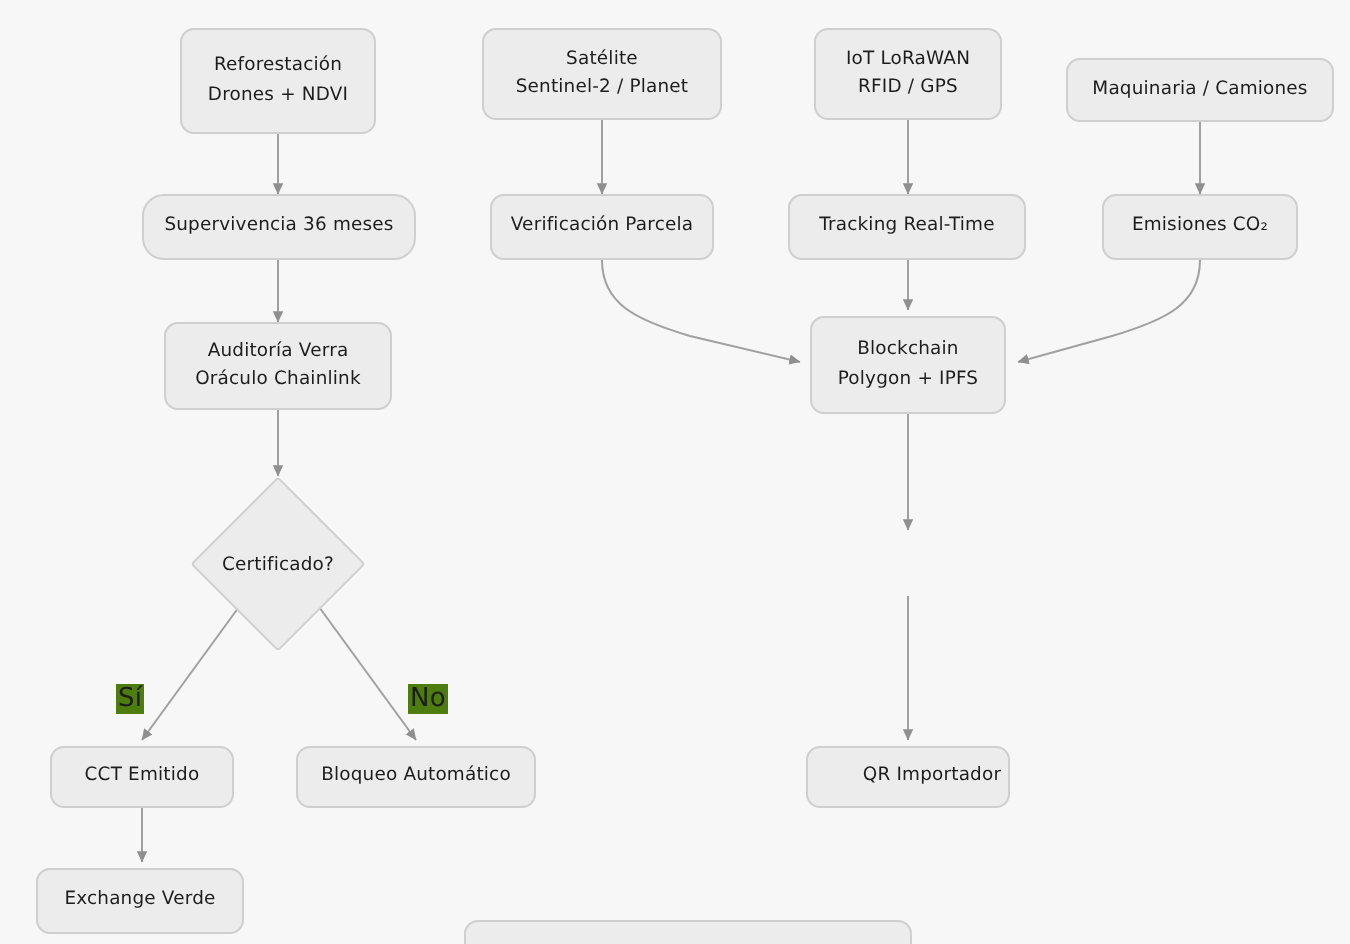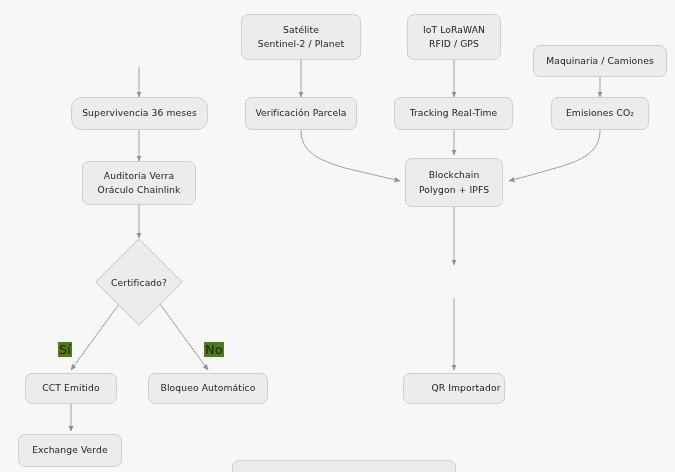--- a/index.html
+++ b/index.html
@@ -119,32 +119,36 @@
       <path d="M157,300 L208,370"></path>
 
       <path d="M454,207 L454,265"></path>
 
       <path d="M454,298 L454,370"></path>
 
       <path d="M71,404 L71,431"></path>
     </g>
   </svg>
 
+  <div class="node" style="left:90px; top:14px; width:98px; height:53px;">
+    <span class="ln">Reforestación</span>
+    <span class="ln">Drones + NDVI</span>
+  </div>
 
   <div class="node" style="left:241px; top:14px; width:120px; height:46px;">
     <span class="ln">Satélite</span>
     <span class="ln">Sentinel-2 / Planet</span>
   </div>
 
   <div class="node" style="left:407px; top:14px; width:94px; height:46px;">
     <span class="ln">IoT LoRaWAN</span>
     <span class="ln">RFID / GPS</span>
   </div>
 
-  <div class="node" style="left:533px; top:29px; width:134px; height:32px;margin-top:16px;">
+  <div class="node" style="left:533px; top:29px; width:134px; height:32px;">
     <span class="ln">Maquinaria / Camiones</span>
   </div>
 
   <div class="node" style="left:71px; top:97px; width:137px; height:33px;border-radius:11px;">
     <span class="ln">Supervivencia 36 meses</span>
   </div>
 
   <div class="node" style="left:245px; top:97px; width:112px; height:33px;">
     <span class="ln">Verificación Parcela</span>
   </div>

